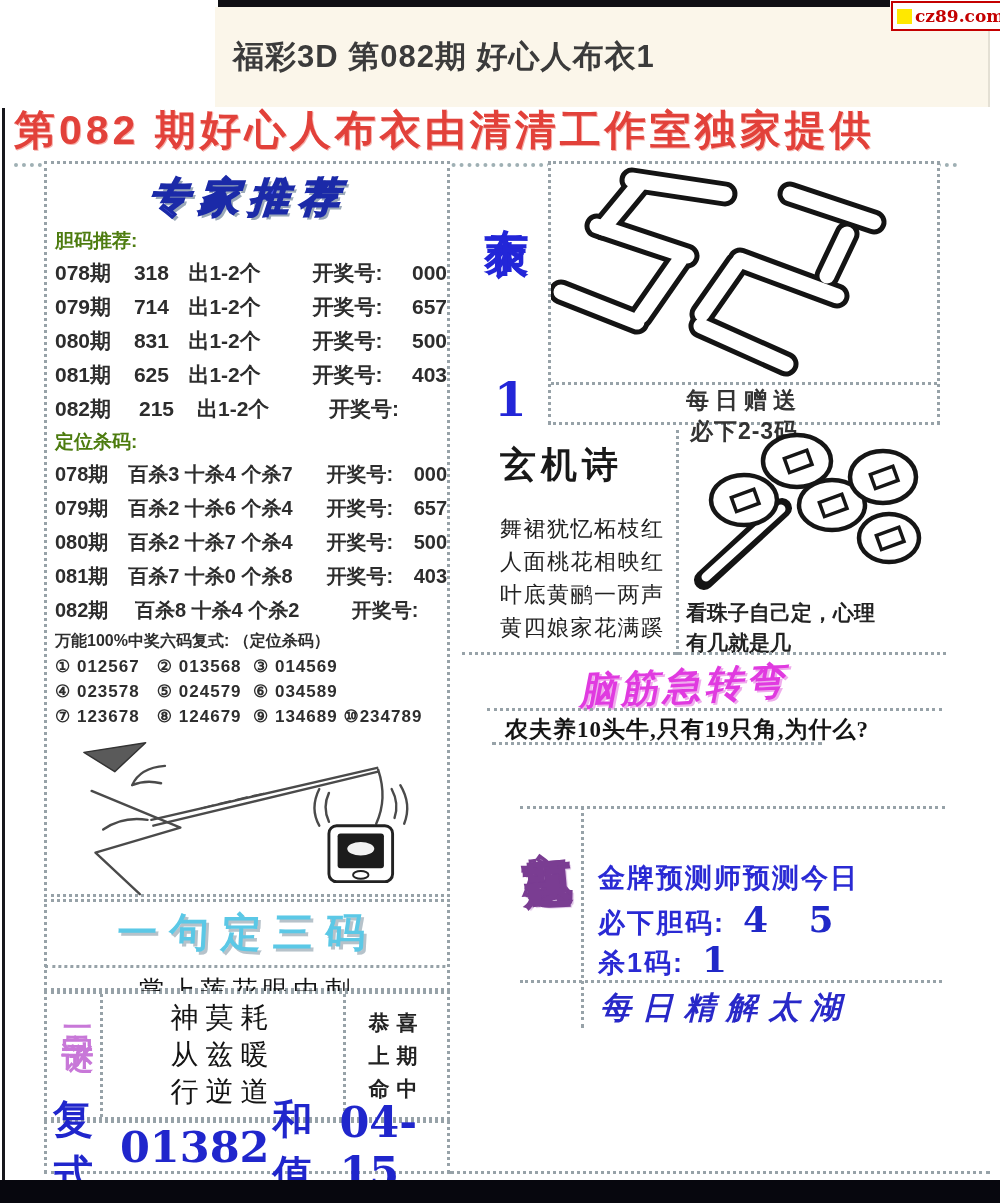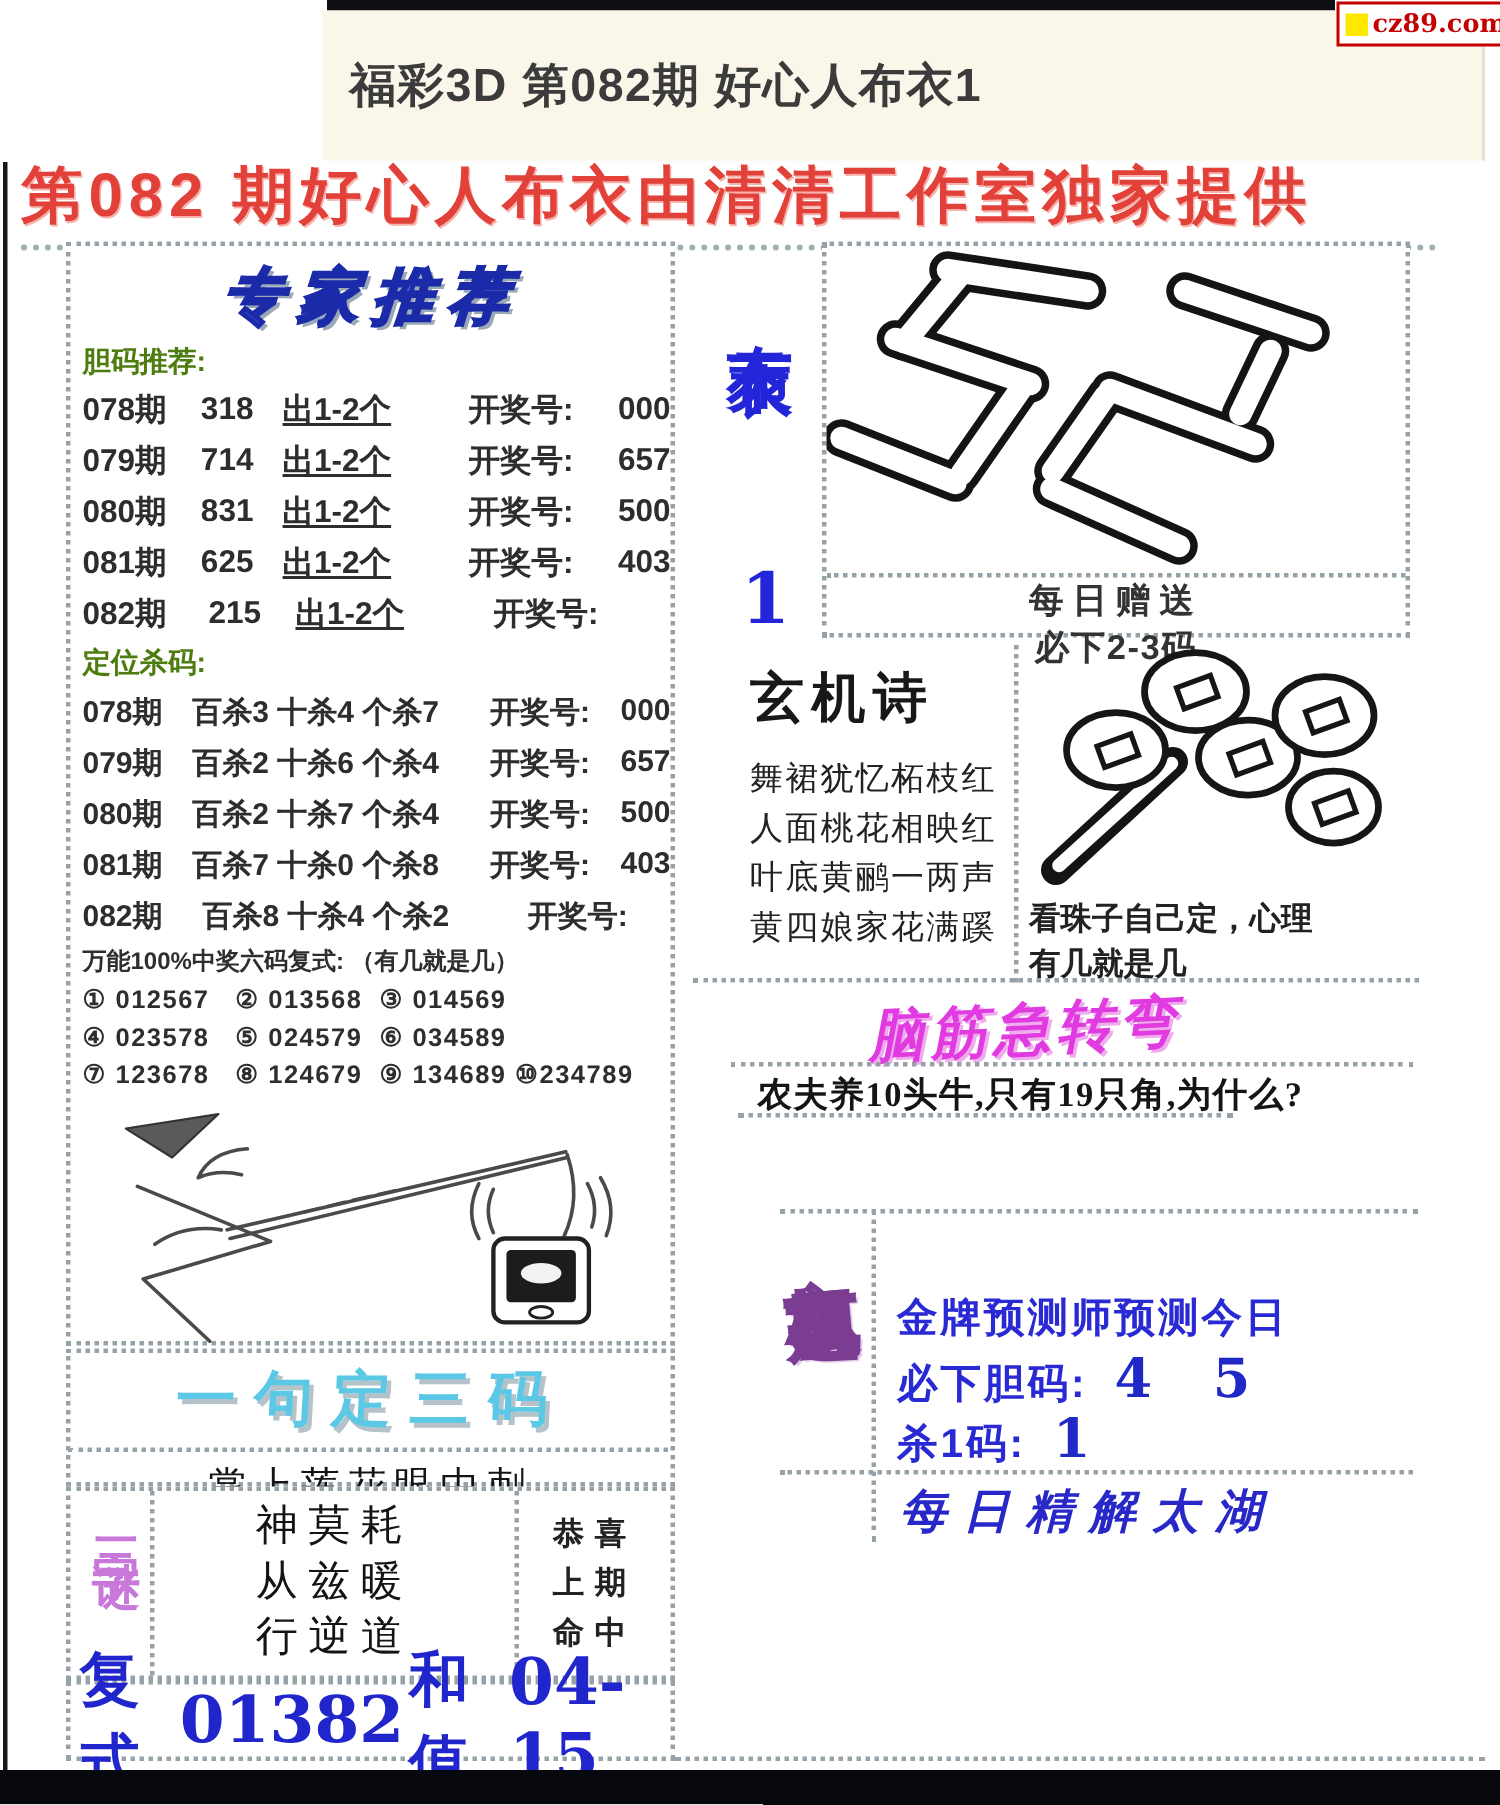--- a/index.html
+++ b/index.html
@@ -20,21 +20,21 @@
           white-space:nowrap;padding-bottom:5px;border-bottom:4px dotted #9fb0b4;
           text-shadow:1px 1px 0 #f6b3ae;}
   .leftline{background:#17171c;}
   .expert-title{text-align:center;font:bold italic 40px "Liberation Serif",serif;color:#4a5ae0;
           -webkit-text-stroke:2px #1b2aa8;letter-spacing:10px;text-shadow:3px 3px 0 #9aa8b8;
           transform:skewX(-4deg);margin-top:2px;}
   .sec-label{font:bold 19px "Liberation Sans",sans-serif;color:#4d7c0f;margin:3px 0 2px 4px;}
   .lrow{display:flex;align-items:center;height:34px;font-weight:bold;color:#2d2d2d;padding-left:4px;}
   .lrow span{display:inline-block;}
   .danma{font-size:21px;}
-  .danma .cqi{width:84px;} .danma .cn{width:58px;} .danma .cc{width:132px;text-decoration:underline;}
+  .danma .cqi{width:84px;} .danma .cn{width:58px;} .danma .cc{width:132px;}
   .danma .cl{width:106px;} .danma .cr{flex:1;}
   .killr{font-size:20px;}
   .killr .cqi{width:84px;} .killr .ck{width:228px;} .killr .cl{width:100px;} .killr .cr{flex:1;}
   .fushi-title{font:bold 16px "Liberation Sans",sans-serif;color:#2e2e2e;margin:4px 0 2px 4px;}
   .fushi-line{font:bold 17px "Liberation Sans",sans-serif;color:#2e2e2e;line-height:25px;
           margin-left:4px;white-space:pre;letter-spacing:1px;}
   .sketchbox{margin-top:6px;}
   .one-title{font:bold 40px "Liberation Serif",serif;color:#5bc8e6;letter-spacing:12px;
           text-align:center;text-shadow:3px 3px 0 #b6c2ca;padding:3px 0 5px 0;
           border-bottom:3px dotted #97a2a8;transform:skewX(-3deg);}
@@ -52,21 +52,21 @@
   .compound{display:flex;align-items:center;padding-left:6px;color:#2026cc;}
   .cp-cjk{font:bold 40px "Liberation Sans",sans-serif;letter-spacing:2px;}
   .cp-num{font:bold 43px "DejaVu Serif",serif;margin:0 3px;}
   .buyi-vert{writing-mode:vertical-rl;text-orientation:upright;
           font:bold 44px "Liberation Serif",serif;color:#2326d8;letter-spacing:3px;}
   .buyi-no{font:bold 47px "DejaVu Serif",serif;color:#2326d8;}
   .gift-row{position:absolute;left:0;right:0;bottom:0;height:37px;border-top:3px dotted #97a2a8;
           display:flex;justify-content:space-between;align-items:center;padding:0 14px;
           font:bold 23px "Liberation Sans",sans-serif;color:#333;flex-direction:column;}
   .gift-row .g1{letter-spacing:6px;} .gift-row .g2{letter-spacing:1px;}
-  .poem-title{font:bold 36px "Liberation Sans",sans-serif;color:#181818;letter-spacing:5px;margin-bottom:12px;}
+  .poem-title{font:bold 36px "Liberation Sans",sans-serif;color:#181818;letter-spacing:5px;margin-bottom:22px;}
   .poem-line{font:22px "Liberation Serif",serif;color:#222;line-height:33px;letter-spacing:1.5px;}
   .coin-note{font:bold 21px "Liberation Sans",sans-serif;color:#222;line-height:30px;}
   .teaser-title{font:bold italic 38px "Liberation Sans",sans-serif;color:#e03ae0;letter-spacing:4px;
           transform:rotate(-3deg);text-shadow:2px 2px 0 #efacec;}
   .teaser-q{font:bold 23px "Liberation Serif",serif;color:#151515;letter-spacing:1px;white-space:nowrap;}
   .mystery-label{writing-mode:vertical-rl;text-orientation:upright;
           font:bold 48px "Liberation Serif",serif;color:#c9a0d8;-webkit-text-stroke:2px #7a3d92;
           text-shadow:2px 2px 1px #dcc2e4;transform:rotate(-5deg);letter-spacing:5px;}
   .gold{font:bold 27px "Liberation Sans",sans-serif;color:#2a2ad4;letter-spacing:2px;white-space:nowrap;}
   .danrow{display:flex;align-items:baseline;}
@@ -161,21 +161,21 @@
         <span class="cl">开奖号:</span>
         <span class="cr">403</span>
     </div>
     <div class="lrow killr">
       <span class="cqi">082期</span>
         <span class="ck">百杀8 十杀4 个杀2</span>
         <span class="cl">开奖号:</span>
         <span class="cr"></span>
     </div>
 
-    <div class="fushi-title">万能100%中奖六码复式: （有几就是几）</div>
+    <div class="fushi-title">万能100%中奖六码复式: （定位杀码）</div>
     <div class="fushi-line">① 012567   ② 013568  ③ 014569</div>
     <div class="fushi-line">④ 023578   ⑤ 024579  ⑥ 034589</div>
     <div class="fushi-line">⑦ 123678   ⑧ 124679  ⑨ 134689 ⑩234789</div>
 
     <div class="sketchbox">
       <svg viewBox="0 0 390 170" width="388" height="164" xmlns="http://www.w3.org/2000/svg">
         <g fill="none" stroke="#4a4a4a" stroke-width="2.5" stroke-linejoin="round" stroke-linecap="round">
           <path d="M28 18 L92 8 L60 38 Z" fill="#5a5a5a" stroke="#333" stroke-width="1.5"></path>
           <path d="M112 32 q-26 2 -34 20 q14 -6 30 -2"></path>
           <path d="M36 58 L128 96 L40 122 L86 165"></path>

